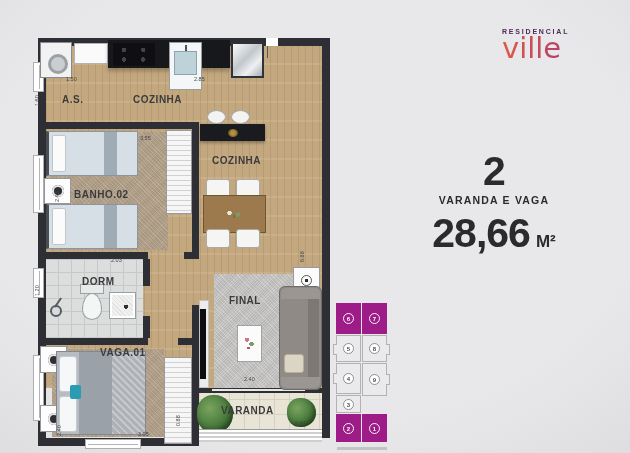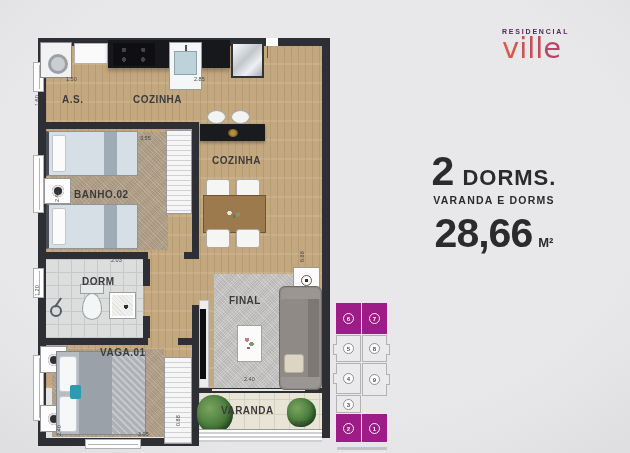--- a/index.html
+++ b/index.html
@@ -136,21 +136,21 @@
   .logo .kicker { font-size:7px; font-weight:bold; letter-spacing:1.8px; color:#4f2b57; padding-right:21px; }
   .logo .script { font-family:"DejaVu Sans", sans-serif; font-size:29px; line-height:27px; font-weight:400;
     background:linear-gradient(90deg, var(--grad-from,#e05a44), var(--grad-to,#93268b));
     -webkit-background-clip:text; background-clip:text; color:transparent; }
   .info { position:absolute; left:398px; top:150px; width:192px; text-align:center; color:#2b2b2c; }
   .info .row1 { display:flex; align-items:baseline; justify-content:center; gap:9px; }
   .info .big { font-size:41px; font-weight:bold; letter-spacing:-1px; line-height:42px; }
   .info .mid { font-size:22px; font-weight:bold; letter-spacing:1px; }
   .info .small { font-size:10.5px; font-weight:bold; letter-spacing:1.2px; margin-top:2px; }
   .info .row3 { display:flex; align-items:baseline; justify-content:center; gap:6px; margin-top:6px; }
-  .info .unit { font-size:13px; font-weight:bold; }
+  .info .unit { font-size:17px; font-weight:bold; }
 
   
   .keyplan { position:absolute; left:336px; top:303px; display:flex; gap:1px; }
   .kp-col { display:flex; flex-direction:column; gap:1px; width:25px; }
   .kp-block { position:relative; background:#eaeaec; border:1px solid #b2b2b5; display:flex; align-items:center; justify-content:center; box-sizing:border-box; }
   .kp-block.hl { background:var(--hl,#9e1c87); border-color:var(--hl,#9e1c87); }
   .kp-circle { width:11px; height:11px; border-radius:50%; font-size:6px; line-height:10px; font-weight:bold; text-align:center; box-sizing:border-box; }
   .kp-block .kp-circle { background:#fff; border:1px solid #8f8f92; color:#4c4c4e; }
   .kp-block.hl .kp-circle { background:transparent; border:1px solid rgba(255,255,255,0.95); color:#fff; }
   .kp-block.nl::after { content:''; position:absolute; left:-4px; top:32%; width:3px; height:9px; background:#eaeaec; border:1px solid #b2b2b5; border-right:none; }
@@ -282,23 +282,22 @@
   </div>
 
   <div class="logo">
     <div class="kicker">RESIDENCIAL</div>
     <div class="script">ville</div>
   </div>
 
   <div class="info">
     <div class="row1">
       <span class="big">2</span>
-      <span class="mid">DORMS.</span>
-    </div>
-    <div class="small">VARANDA E DORMS</div>
+    </div>
+    <div class="small">VARANDA E VAGA</div>
     <div class="row3">
       <span class="big">28,66</span>
       <span class="unit">M²</span>
     </div>
   </div>
 
   <div class="keyplan">
     <div class="kp-col">
       <div class="kp-block hl" style="height:31px;">
           <span class="kp-circle">6</span>

